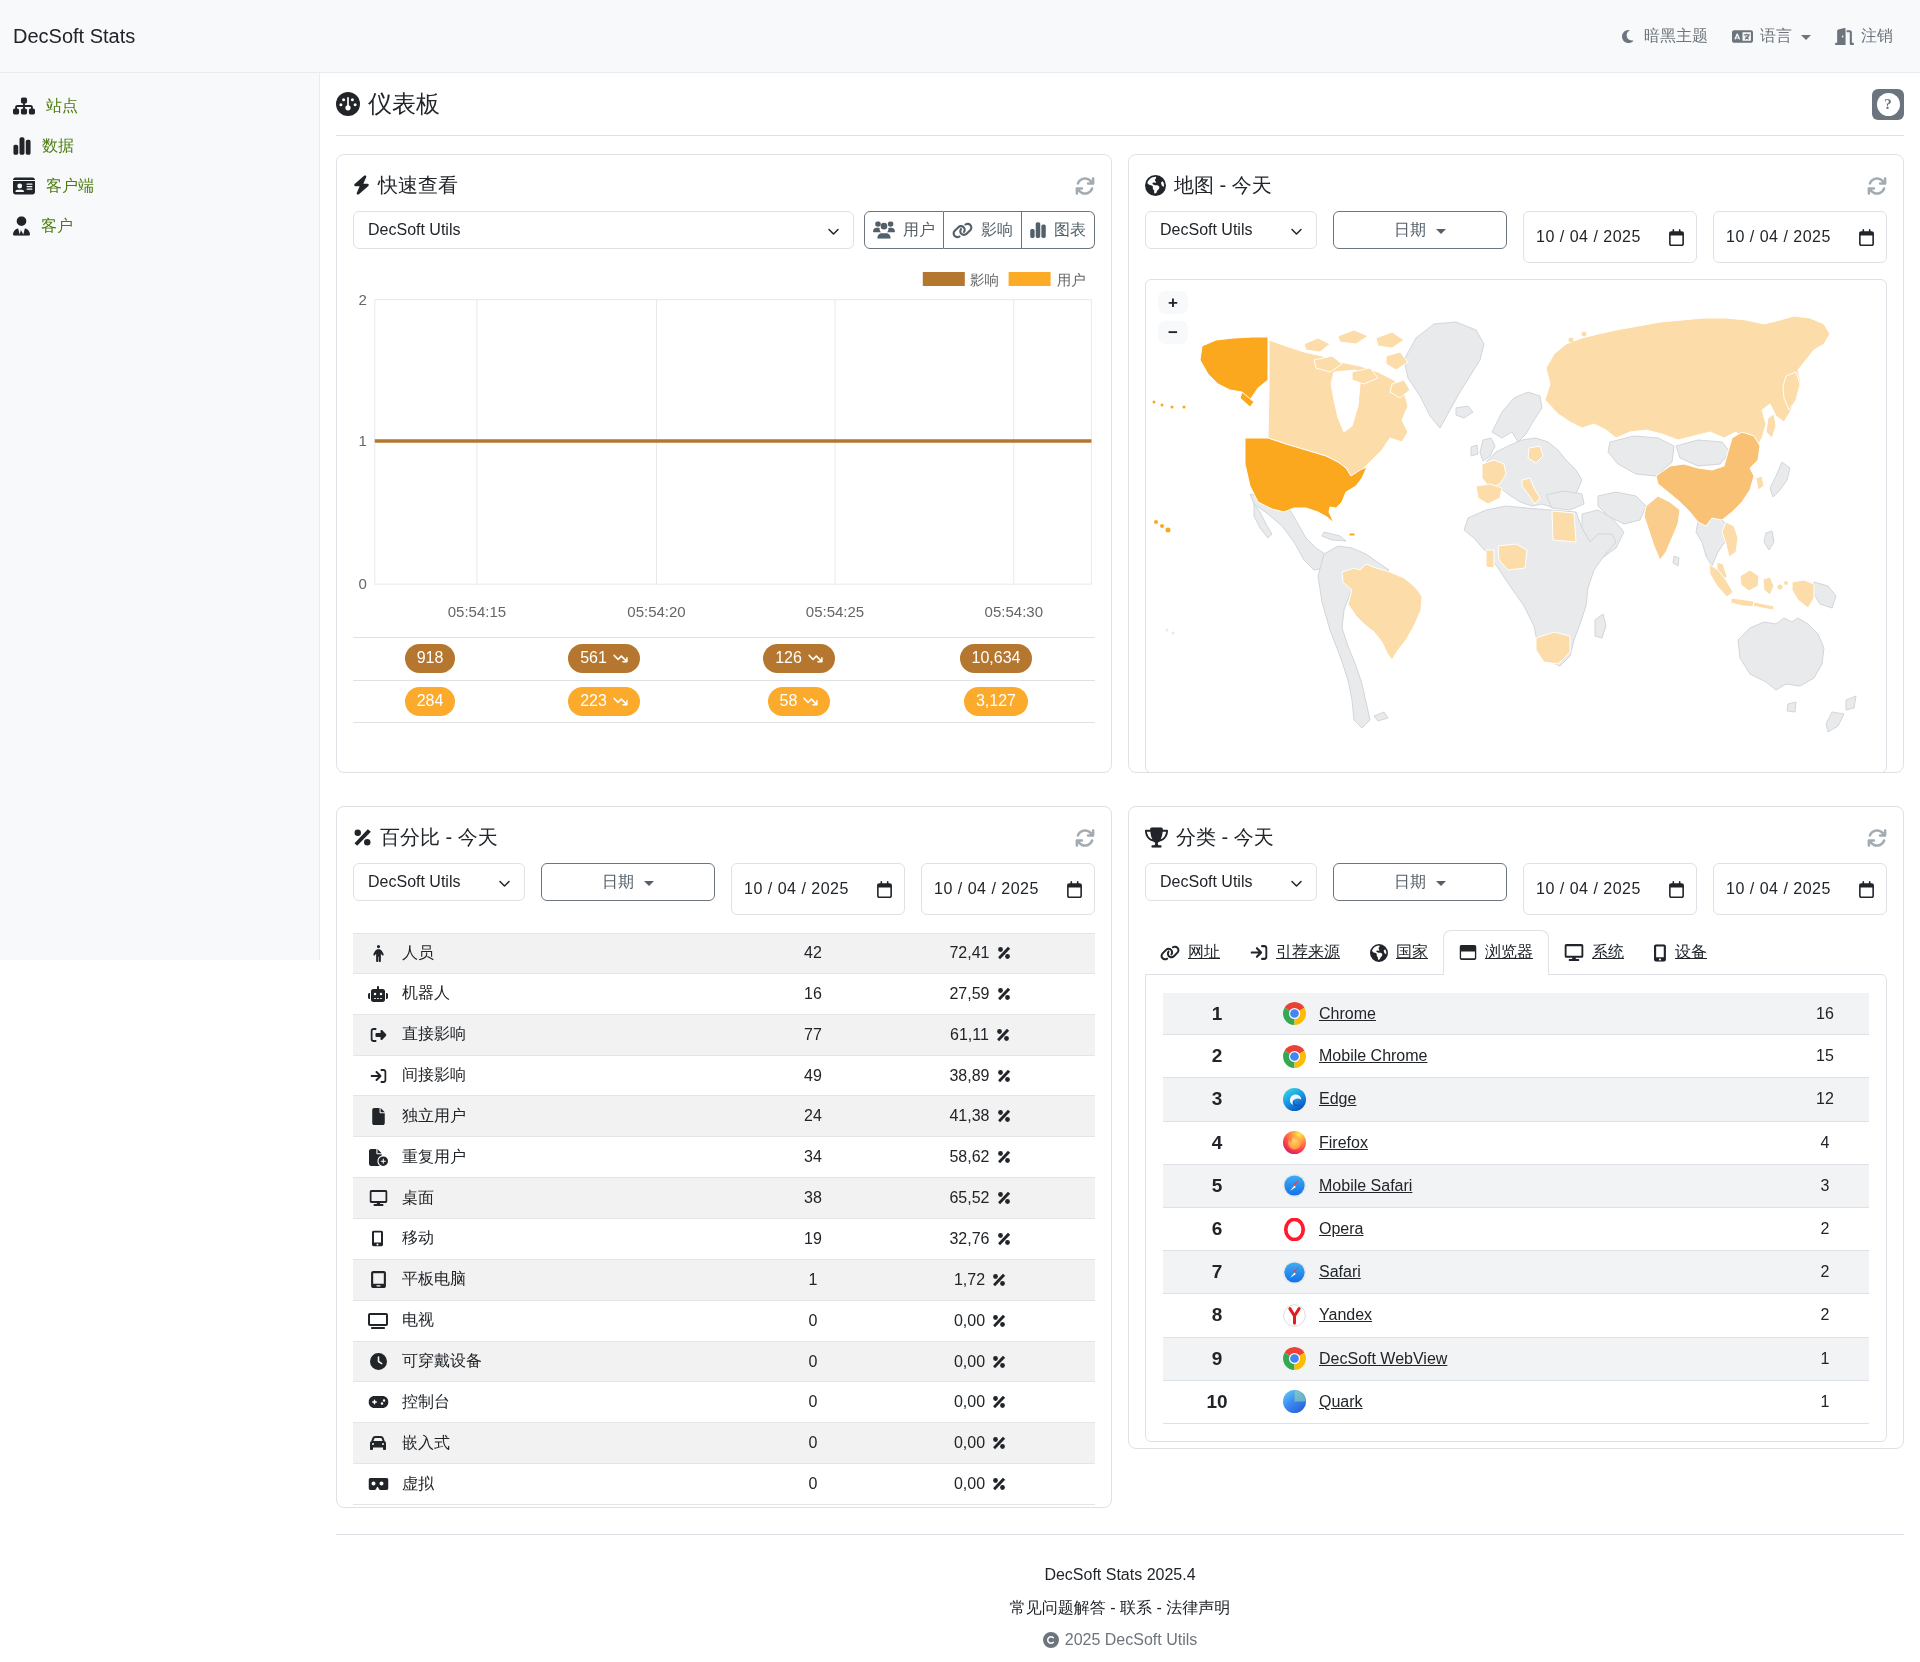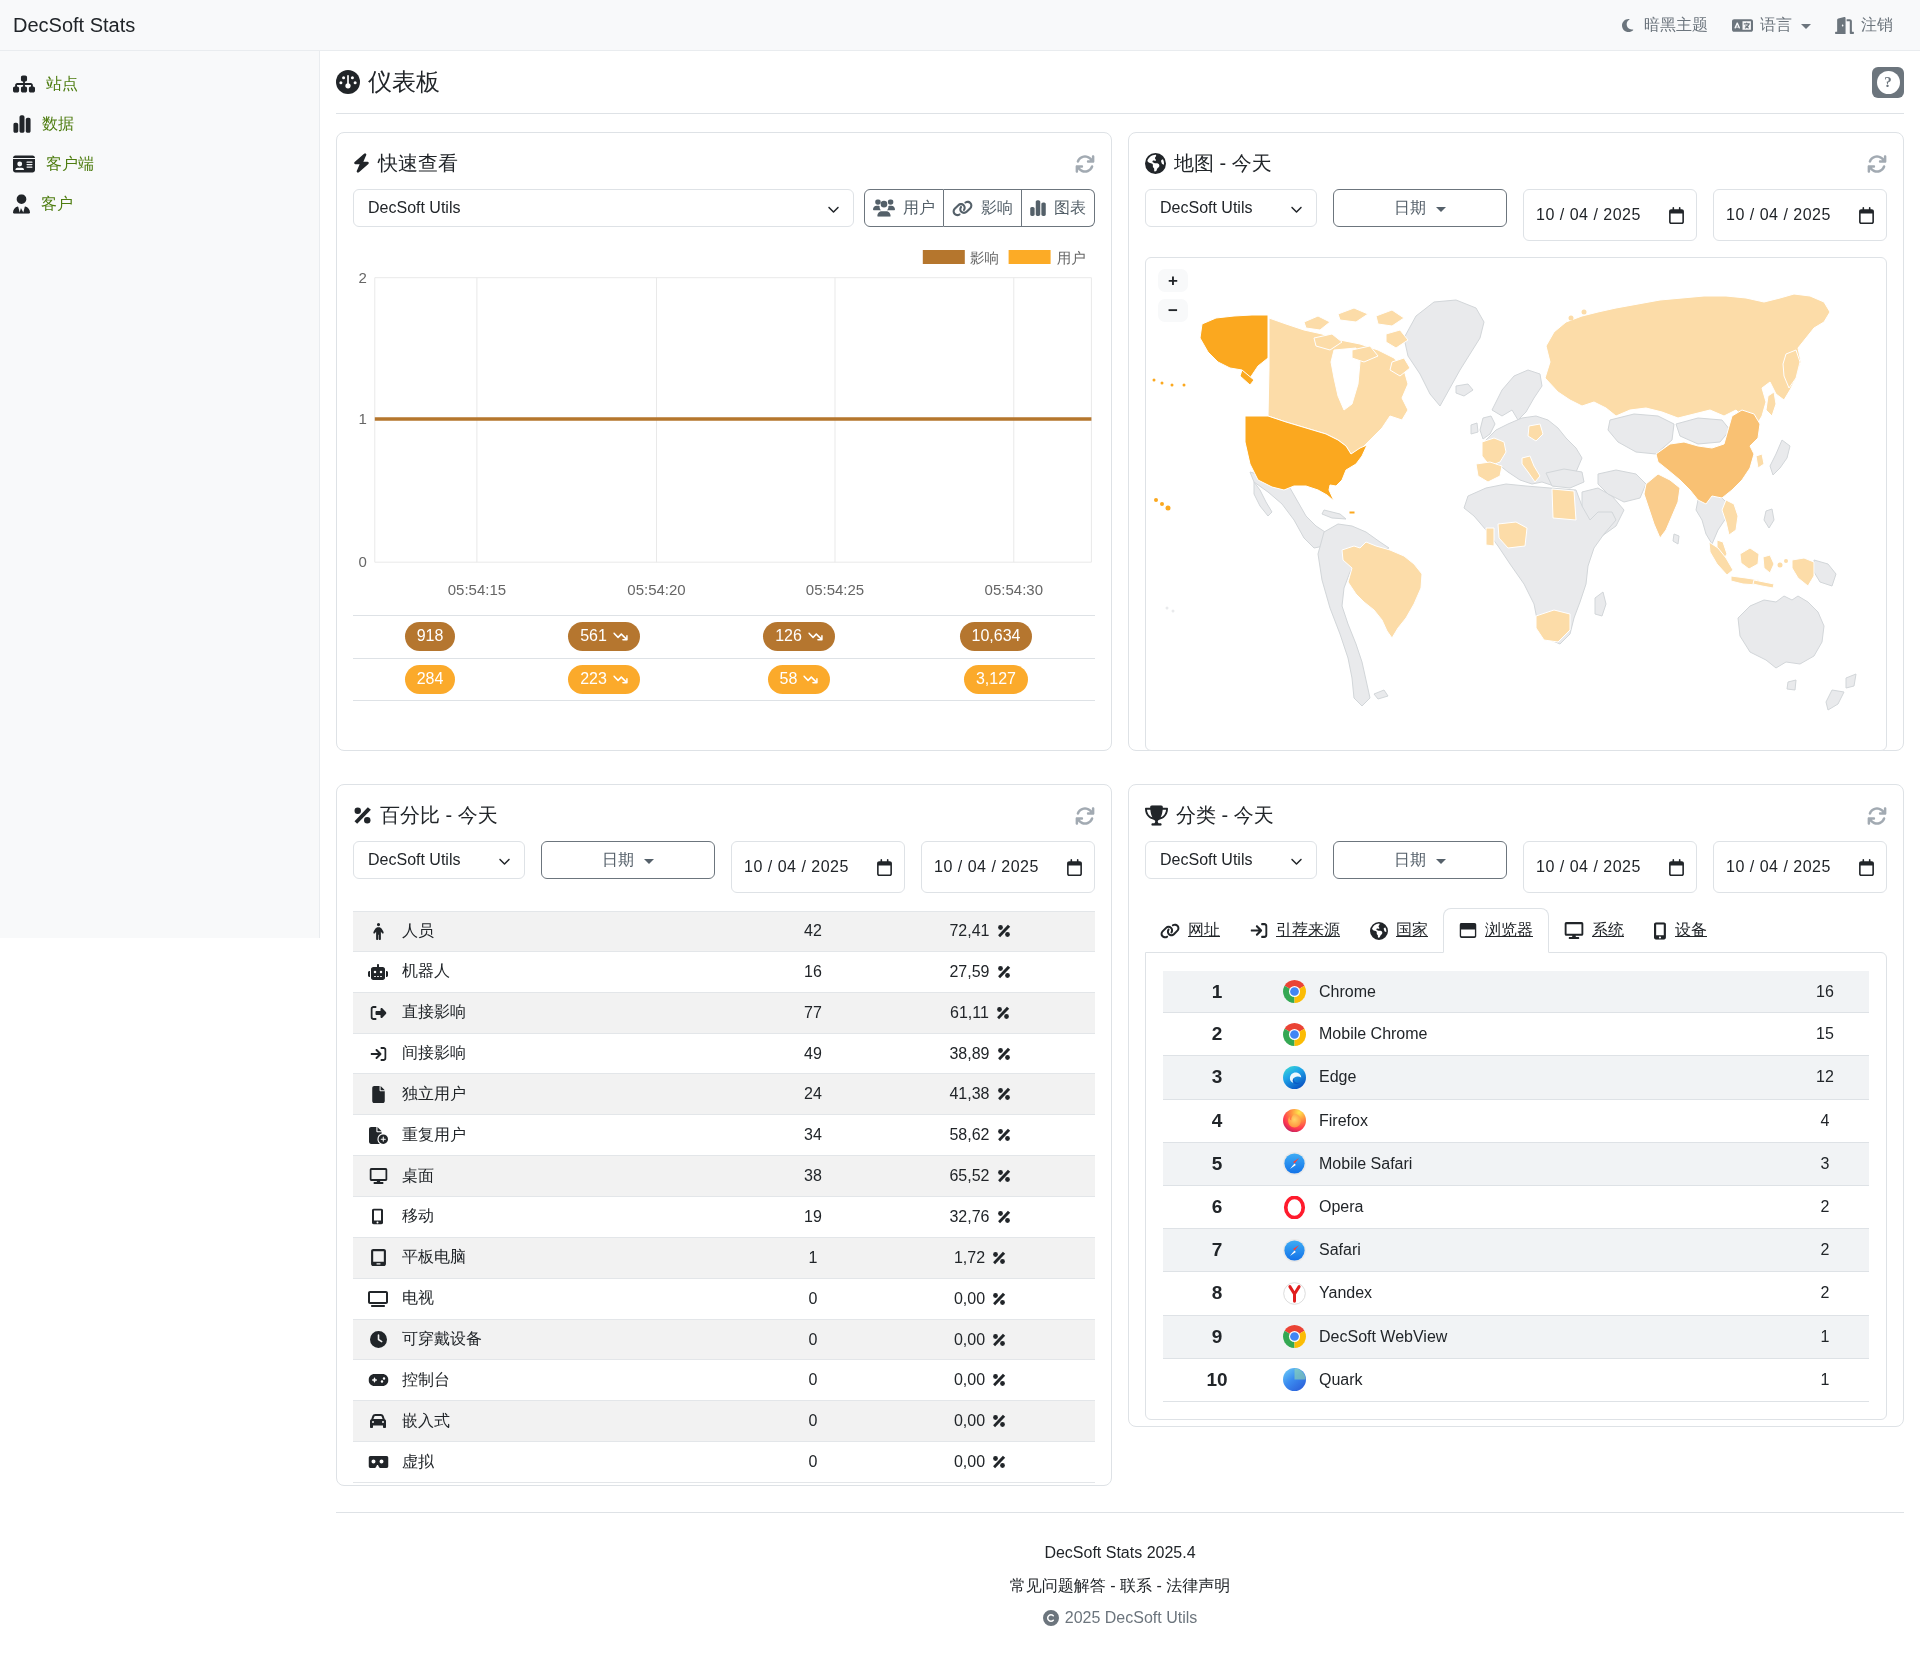--- a/index.html
+++ b/index.html
@@ -1,21 +1,21 @@
 <!DOCTYPE html>
 <html lang="zh"><head>
 <meta charset="utf-8">
 <title>DecSoft Stats</title>
 <style>
 * { box-sizing: border-box; margin:0; padding:0; }
 html,body { width:1920px; }
 body { font-family:"Liberation Sans",sans-serif; font-size:16px; color:#212529; background:#fff; }
 svg { display:block; }
 
-.navbar { height:51px; background:#f8f9fa; border-bottom:1px solid #e9ecef; display:flex; align-items:center; padding:0 13px; }
+.navbar { height:73px; background:#f8f9fa; border-bottom:1px solid #e9ecef; display:flex; align-items:center; padding:0 13px; }
 .brand { font-size:20px; color:#212529; }
 .nav-right { margin-left:auto; display:flex; align-items:center; gap:8px; color:#6c757d; padding-right:6px; }
 .nav-item { display:flex; align-items:center; gap:7px; padding:8px 8px; color:#6c757d; }
 .caret { width:0;height:0;border-left:5px solid transparent;border-right:5px solid transparent;border-top:5px solid #6c757d; margin-left:2px; margin-top:2px; }
 
 .layout { display:flex; align-items:flex-start; }
 .sidebar { width:320px; min-width:320px; height:887px; background:#f8f9fa; border-right:1px solid #e9ecef; padding-top:13px; }
 .side-link { display:flex; align-items:center; gap:11px; padding:8px 13px; height:40px; color:#4d7c0f; }
 .main { flex:1; padding:15px 16px 0 16px; min-width:0; }
 
@@ -68,21 +68,21 @@
 
 .tabs { display:flex; margin-top:15px; position:relative; z-index:2; }
 .tab { display:flex; align-items:center; gap:8px; padding:10px 15px; height:45px; color:#212529;text-decoration:underline; }
 .tab.active { background:#fff; border:1px solid #dee2e6; border-bottom:1px solid #fff; border-radius:8px 8px 0 0; margin-bottom:-1px; }
 .tabpanel { border:1px solid #dee2e6; border-radius:0 6px 6px 6px; padding:17px; margin-top:-1px; }
 .brow { display:flex; align-items:center; height:43.2px; border-bottom:1px solid #dee2e6; }
 .brow:first-child { border-top:1px solid #fff; }
 .brow:nth-child(odd) { background:#f1f3f5; }
 .brow .rank { width:108px; text-align:center; font-weight:bold; font-size:19px; }
 .brow .bico { width:24px; margin-left:12px; }
-.brow .bname { margin-left:12px; }
+.brow .bname { margin-left:12px;text-decoration:underline; }
 .brow .bcount { margin-left:auto; width:88px; text-align:center; }
 
 .footer { border-top:1px solid #dee2e6; margin-top:26px; text-align:center; }
 .footer .f1 { margin-top:31px; }
 .footer .f2 { margin-top:14px; }
 .footer .f3 { margin-top:12px; padding-bottom:29px; color:#6c757d; display:flex; align-items:center; justify-content:center; gap:6px; }
 </style>
 </head>
 <body>
 <svg width="0" height="0" style="position:absolute">

